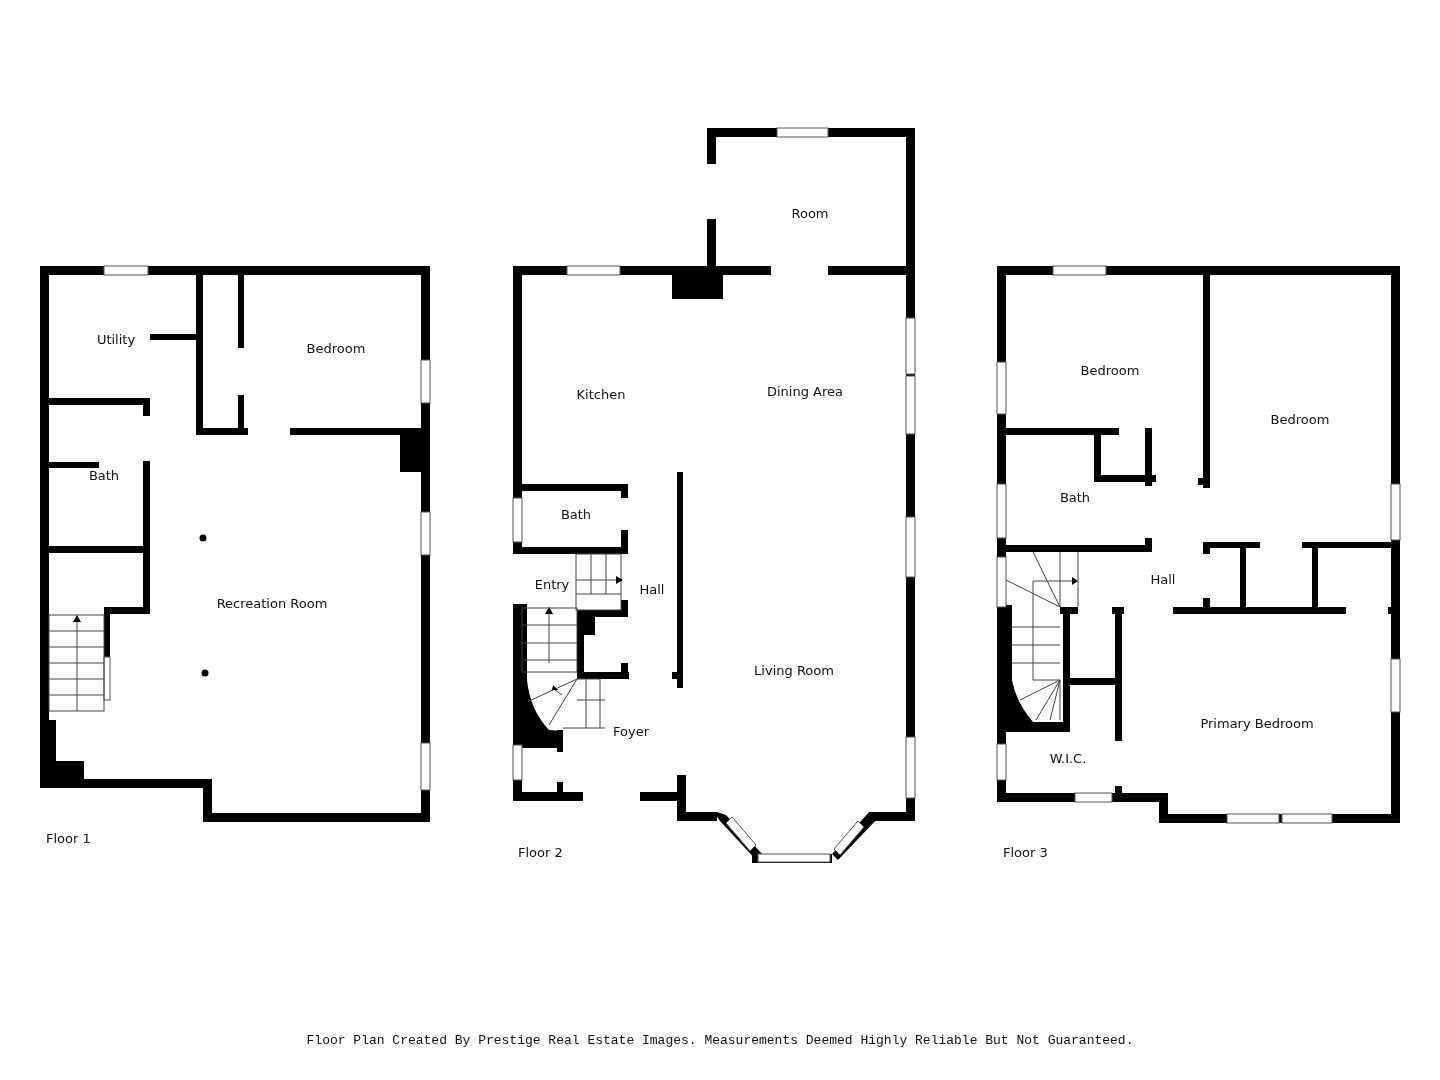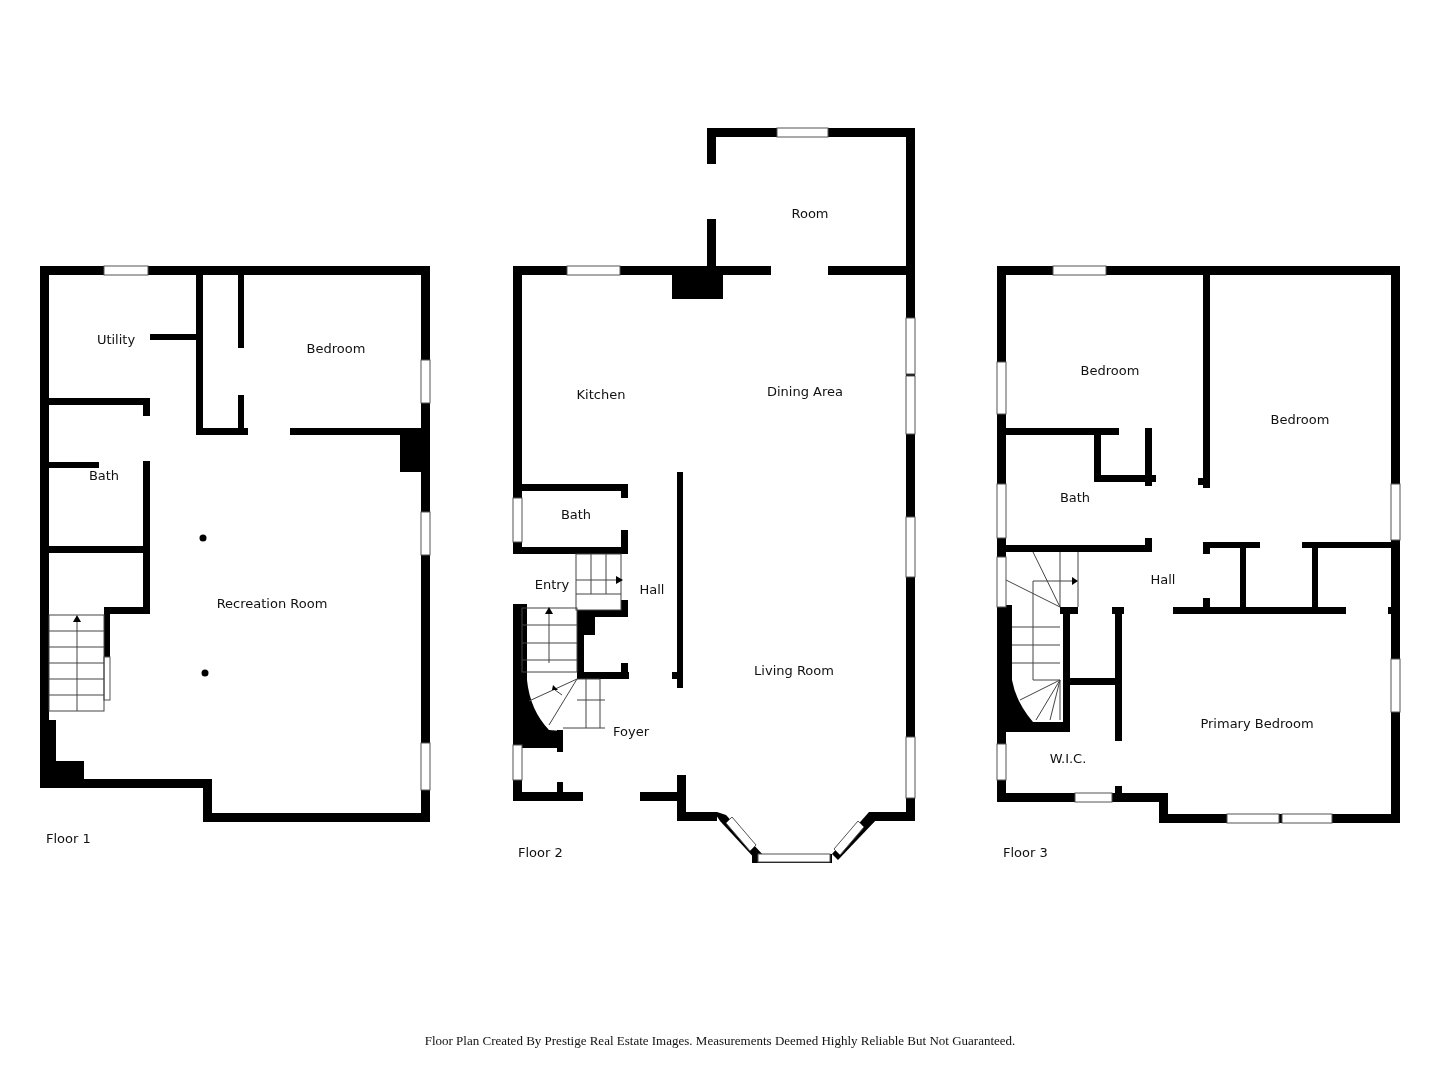--- a/index.html
+++ b/index.html
@@ -4,21 +4,21 @@
 <style>
   html, body { margin: 0; padding: 0; background: #ffffff; }
   body { width: 1440px; height: 1080px; position: relative; overflow: hidden; font-family: "DejaVu Sans", sans-serif; }
   svg.plan { position: absolute; left: 0; top: 0; }
   .wall { fill: #000000; }
   .win { fill: #ffffff; stroke: #555555; stroke-width: 1; }
   .door { fill: #ffffff; }
   .stair { fill: none; stroke: #444444; stroke-width: 1; }
   .lbl { font-family: "DejaVu Sans", sans-serif; font-size: 13px; fill: #111111; text-anchor: middle; dominant-baseline: middle; }
   .flbl { font-family: "DejaVu Sans", sans-serif; font-size: 13px; fill: #111111; text-anchor: start; dominant-baseline: middle; }
-  .footer { position: absolute; left: 0; width: 1440px; top: 1033px; text-align: center; font-family: Liberation Serif, serif; font-size: 13px; color: #111111; }
+  .footer { position: absolute; left: 0; width: 1440px; top: 1033px; text-align: center; font-family: Liberation Mono, monospace; font-size: 13px; color: #111111; }
 </style>
 </head>
 <body>
 
 <svg class="plan" width="1440" height="1080" viewBox="0 0 1440 1080">
 
   <g>
 
     <rect class="wall" x="40" y="266" width="390" height="9"></rect>
     <rect class="wall" x="40" y="266" width="9" height="522"></rect>

